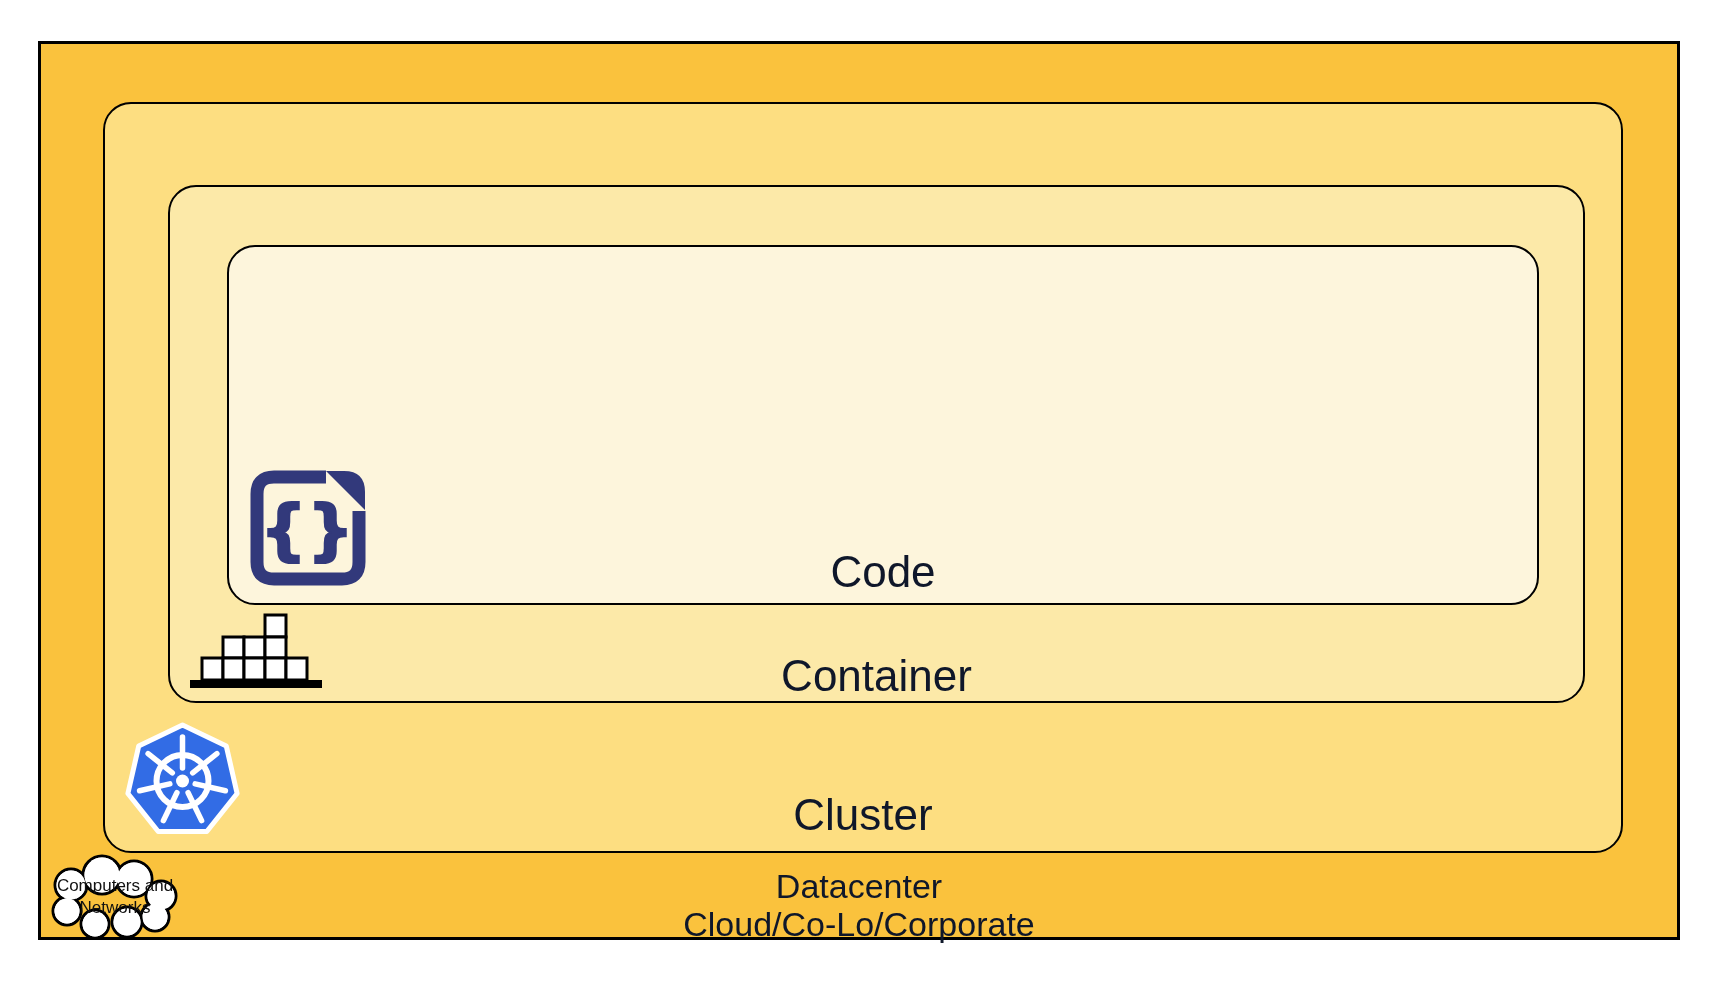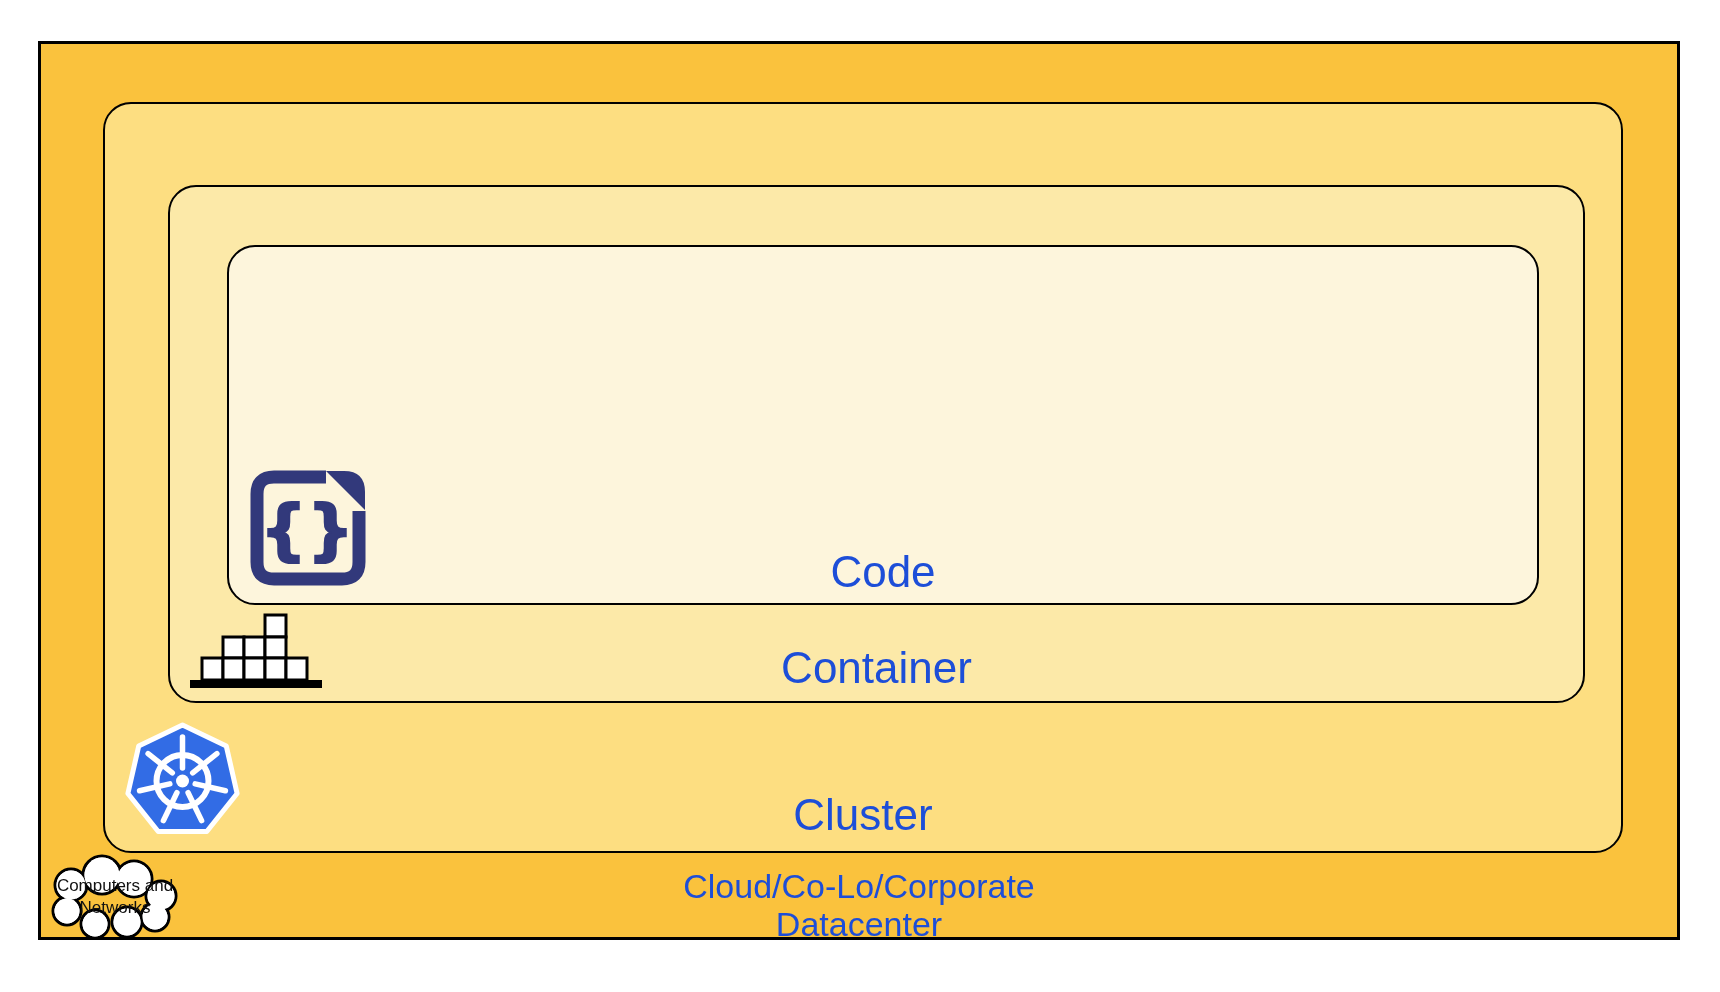--- a/index.html
+++ b/index.html
@@ -11,24 +11,24 @@
   .layer-outer{
     left:38px;top:41px;width:1642px;height:899px;
     border:3px solid #000;
   }
   .layer-rounded{border:2.5px solid #000;border-radius:28px;}
   .layer-cluster{left:62px;top:58px;width:1520px;height:751px;}
   .layer-container{left:63px;top:81px;width:1417px;height:518px;}
   .layer-code{left:57px;top:58px;width:1312px;height:360px;}
   .layer-label{
     position:absolute;left:0;right:0;text-align:center;
-    font-size:44px;line-height:50px;color:#1d4ed8;white-space:nowrap;
+    font-size:44px;line-height:50px;color:#0f172a;white-space:nowrap;
   }
   .label-code{bottom:6px;}
-  .label-container{bottom:8px;}
+  .label-container{bottom:0;}
   .label-cluster{bottom:11px;}
   .label-cloud{
     bottom:-6px;font-size:34px;line-height:38px;
   }
   .icon{position:absolute;}
   .icon-codefile{left:17px;top:220px;width:125px;height:122px;}
   .icon-blocks{left:20px;top:426px;width:132px;height:75px;}
   .icon-k8s{left:18px;top:615px;width:119px;height:124px;}
   .icon-cloudbubble{left:2px;top:808px;width:142px;height:90px;}
   .bubble-text{font-family:"Liberation Sans",sans-serif;font-size:17px;fill:#111;}
@@ -111,17 +111,17 @@
         <circle cx="112" cy="65" r="12.5"></circle>
         <circle cx="84" cy="70" r="13.5"></circle>
         <circle cx="52" cy="72" r="12.5"></circle>
         <circle cx="24" cy="59" r="12.5"></circle>
       </g>
       <text class="bubble-text" x="72" y="39" text-anchor="middle">Computers and</text>
       <text class="bubble-text" x="72" y="61" text-anchor="middle">Networks</text>
     </svg>
 
     <div class="layer-label label-cloud">
+      <div>Datacenter</div>
       <div>Cloud/Co-Lo/Corporate</div>
-      <div>Datacenter</div>
     </div>
   </div>
 </div>
 
 </body></html>

